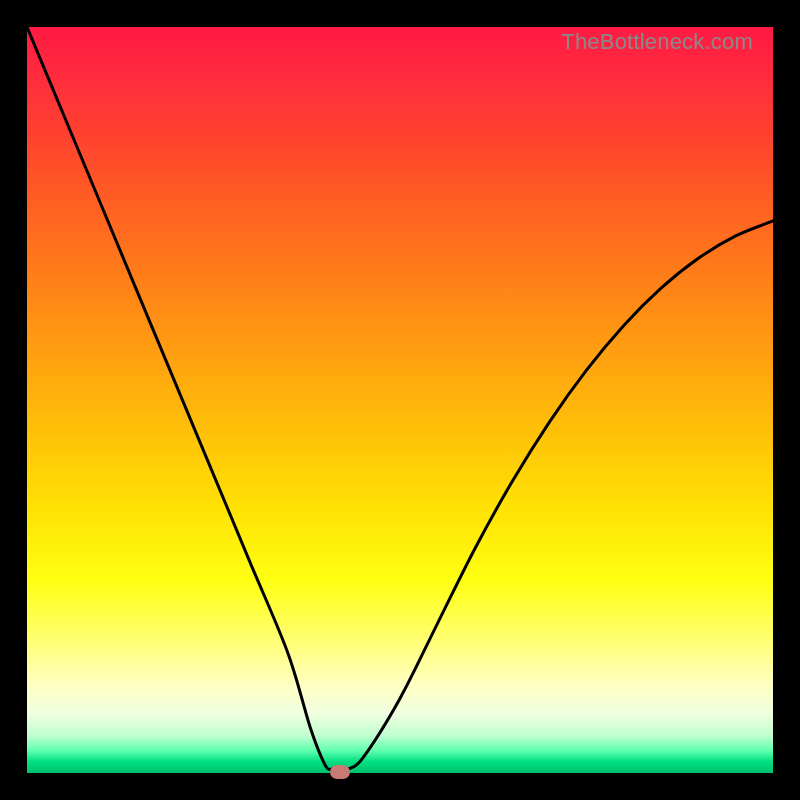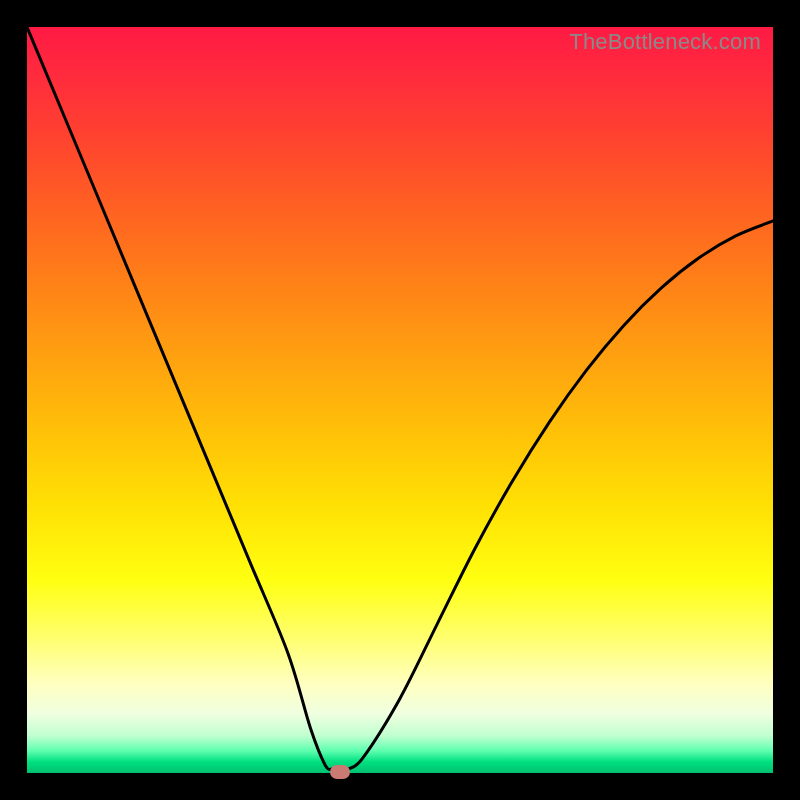--- a/index.html
+++ b/index.html
@@ -31,21 +31,21 @@
       #f0ffe0 92%,
       #c0ffd0 95%,
       #60ffb0 97%,
       #00e080 98.5%,
       #00c070 100%
     );
   }
   .watermark {
     position: absolute;
     top: 2px;
-    right: 12px;
+    right: 20px;
     font-family: Arial, Helvetica, sans-serif;
     font-size: 22px;
     color: #8a8a8a;
     font-weight: 500;
     letter-spacing: 0.2px;
   }
   svg.curve {
     position: absolute;
     left: 0; top: 0;
     width: 100%;

